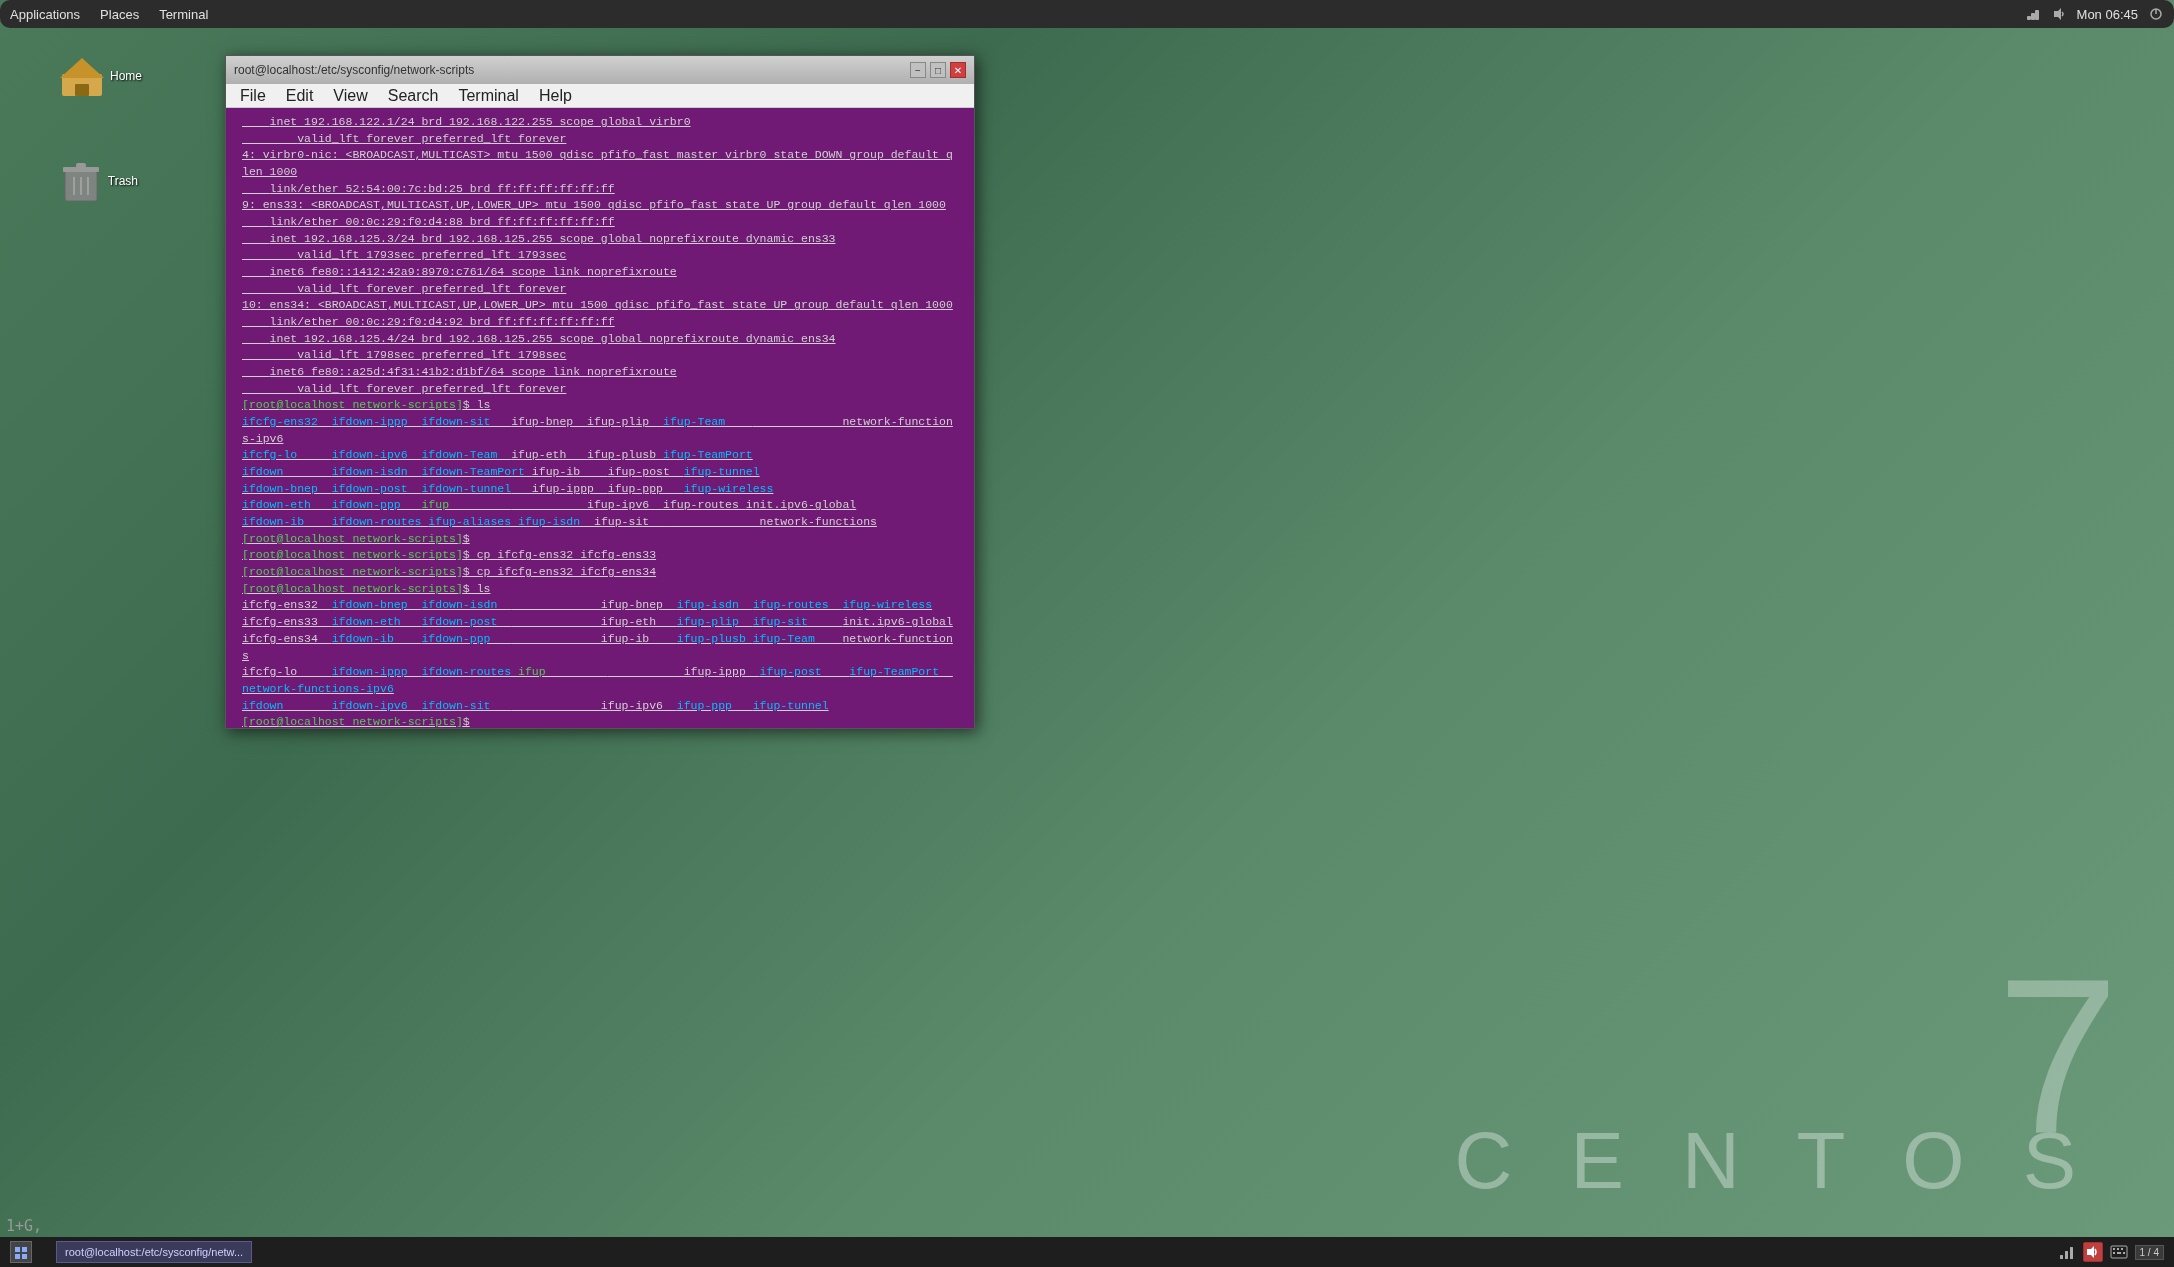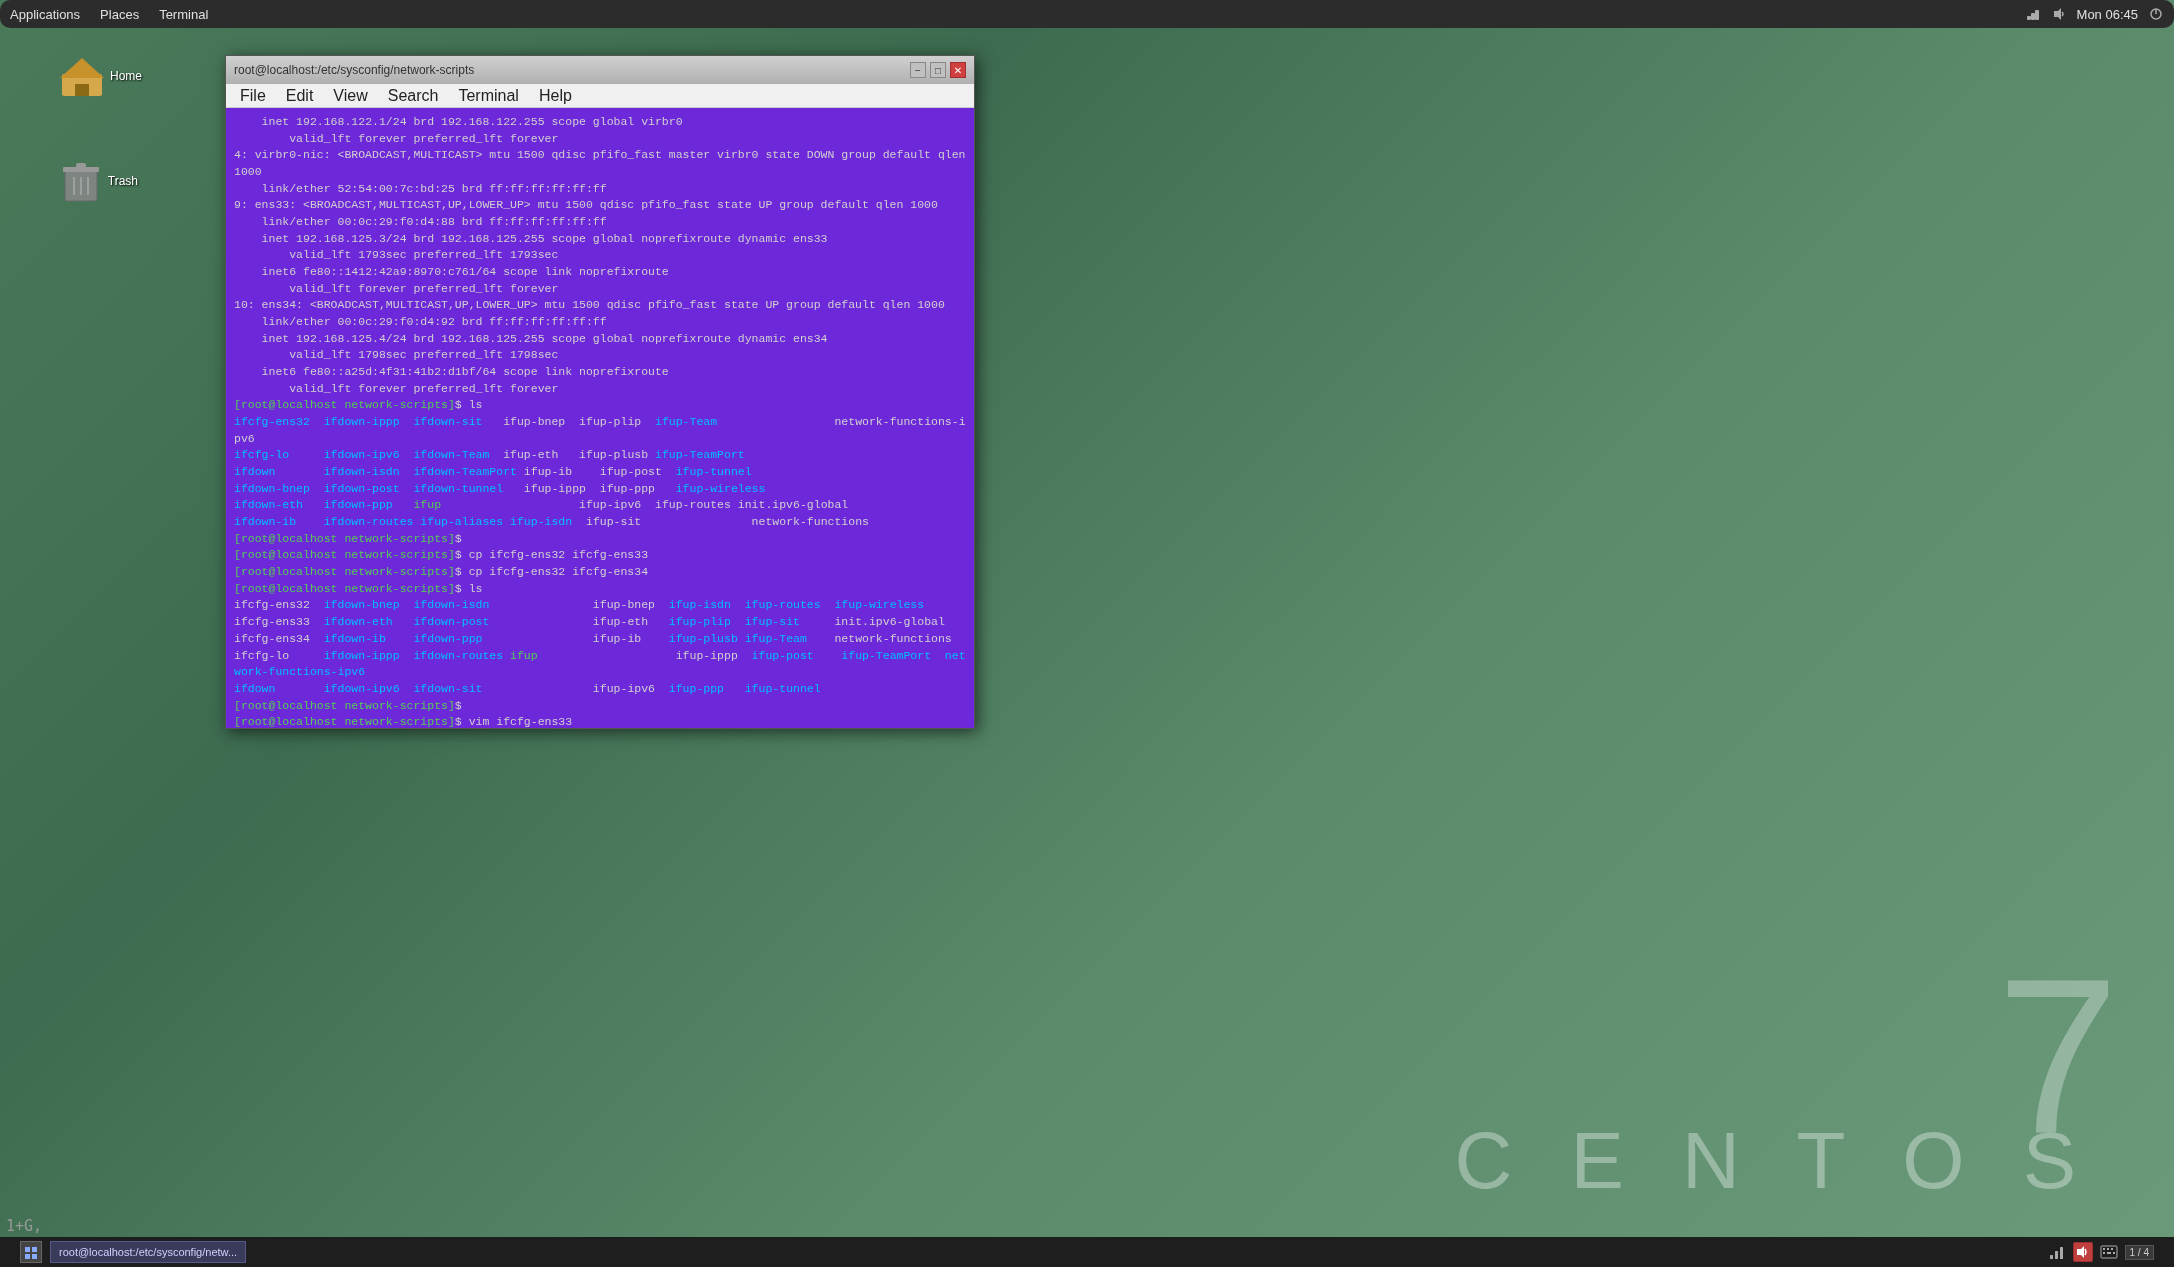--- a/index.html
+++ b/index.html
@@ -133,29 +133,30 @@
       gap: 4px;
       border-bottom: 1px solid #ccc;
     }
     .menu-item {
       font-size: 16px;
       color: #222;
       padding: 2px 8px;
       cursor: pointer;
     }
     #terminal-body {
-      background: #6d28d9;
-      padding: 6px 8px;
+      background: #701a75;
+      padding: 6px 16px;
       font-family: 'Courier New', Courier, monospace;
       font-size: 11.5px;
       line-height: 1.45;
       color: #d0d0d0;
       height: 620px;
       overflow: hidden;
       position: relative;
+      text-decoration: underline;
     }
     .t-white { color: #d0d0d0; }
     .t-cyan { color: #00bfff; }
     .t-green { color: #55cc55; }
     @keyframes blink { 50% { opacity: 0; } }
 
     
     #centos-watermark {
       position: absolute;
       bottom: 60px;
@@ -180,23 +181,23 @@
     }
 
     
     #taskbar {
       position: absolute;
       bottom: 0; left: 0; right: 0;
       height: 30px;
       background: #1e1e1e;
       display: flex;
       align-items: center;
-      padding: 0 20px;
+      padding: 0 10px;
       z-index: 100;
-      gap: 4px;
+      gap: 20px;
     }
     .taskbar-item {
       background: #3a3a5a;
       border: 1px solid #5a5a8a;
       color: #d0d0ff;
       font-size: 11px;
       padding: 2px 8px;
       cursor: pointer;
       max-width: 200px;
       overflow: hidden;

